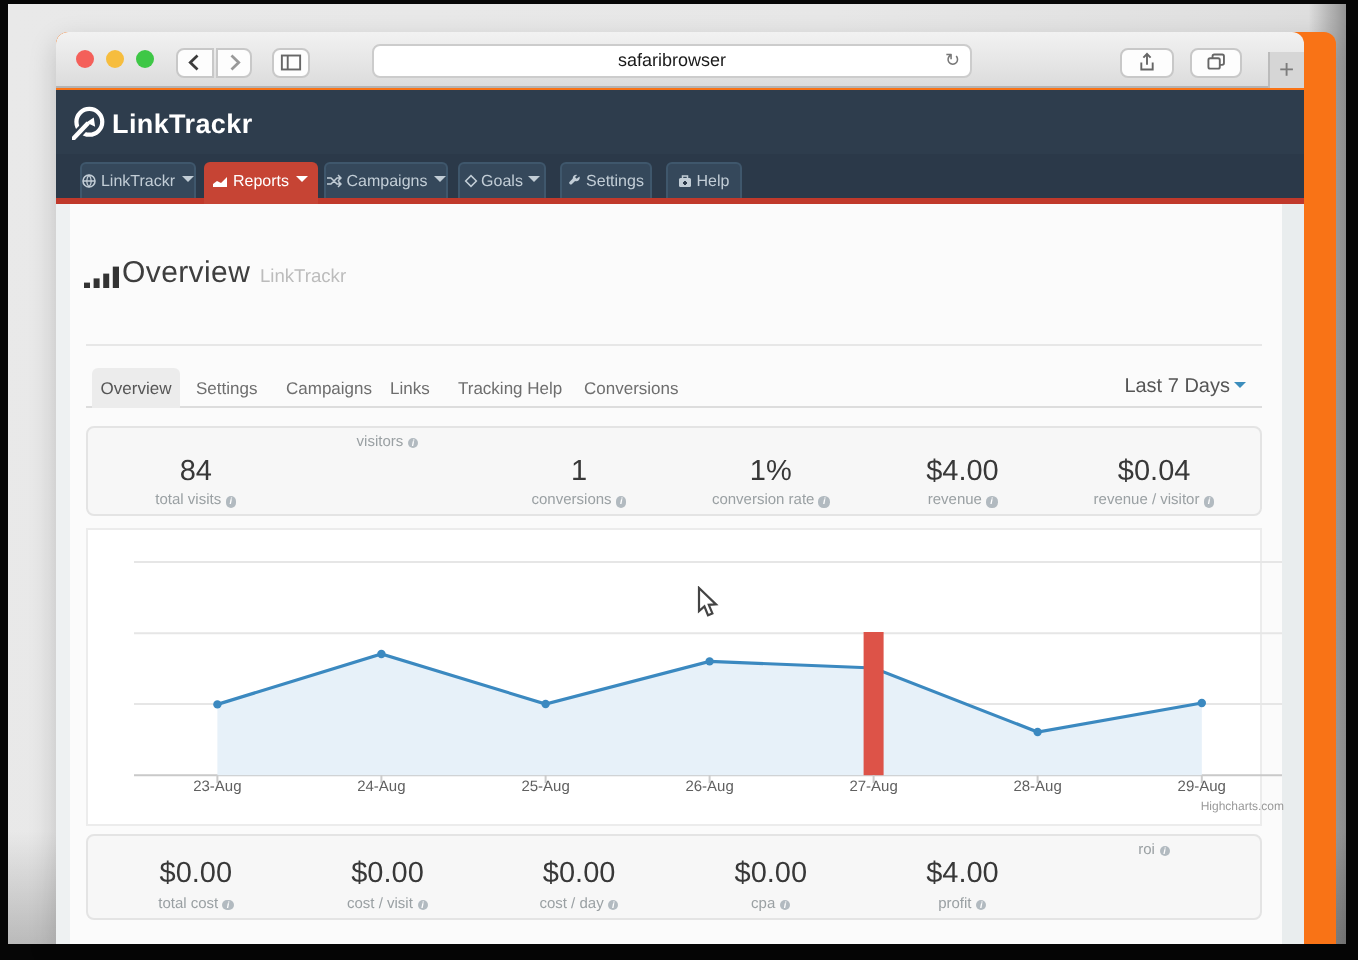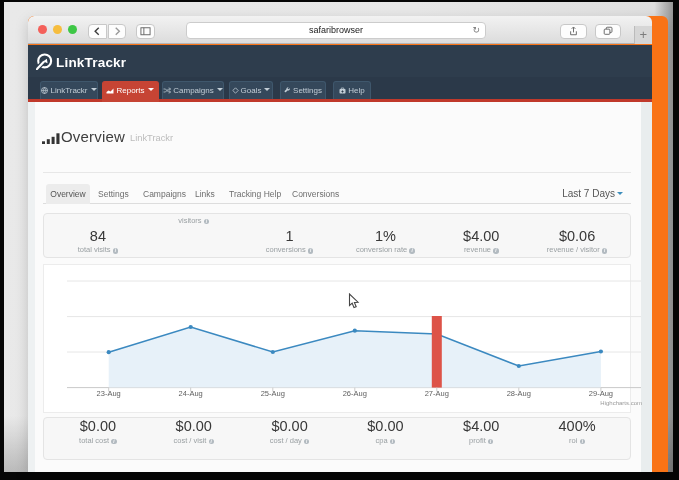--- a/index.html
+++ b/index.html
@@ -61,21 +61,21 @@
   .tab { position:absolute; top:6px; height:19.8px; font-size:8.5px; color:#6e6e6e; line-height:20px; }
   #tab-active { left:18px; width:44px; background:#ececec; border-radius:3px 3px 0 0; text-align:center; color:#555; }
   #last7 { position:absolute; right:29px; top:6px; font-size:10px; color:#555; line-height:20px; }
   #last7 .caret { border-top-color:#3c8dbc; margin-left:2px; }
 
   .panel { position:absolute; left:15px; width:588px; background:#f7f7f7; border:1px solid #e4e4e4; border-radius:4px;
     display:flex; padding-left:6px; padding-right:5px; }
   .cell { flex:1; text-align:center; }
   .val { font-size:14.5px; color:#383838; }
   #panel1 .val { margin-top:13.5px; }
-  #panel2 .val { }
+  #panel2 .val { margin-top:11px; }
   .lbl { font-size:7.5px; color:#9aa0a3; margin-top:1.5px; }
   .info { display:inline-block; width:5.5px; height:5.5px; background:#b2bac0; border-radius:50%; color:#fff;
     font-size:4.5px; line-height:5.5px; text-align:center; vertical-align:0px; font-style:italic; font-weight:bold; }
   #panel1 { top:111px; height:45px; }
   #panel2 { top:315px; height:43px; }
 
   #chartpanel { position:absolute; left:15px; top:162px; width:588px; height:149px; background:#fff; border:1px solid #ececec;padding-left:17px; }
   #cursor { position:absolute; left:319.5px; top:191px; }
 </style>
 </head>
@@ -193,21 +193,21 @@
         </div>
       <div class="cell">
           <div class="val">1%</div>
           <div class="lbl">conversion rate <span class="info">i</span></div>
         </div>
       <div class="cell">
           <div class="val">$4.00</div>
           <div class="lbl">revenue <span class="info">i</span></div>
         </div>
       <div class="cell">
-          <div class="val">$0.06</div>
+          <div class="val">$0.04</div>
           <div class="lbl">revenue / visitor <span class="info">i</span></div>
         </div>
     </div>
 
     <div id="chartpanel">
       <svg width="586" height="147" viewBox="0 0 586 147">
         <g stroke="#e6e6e6" stroke-width="1">
           <line x1="6" y1="16" x2="580" y2="16"></line>
           <line x1="6" y1="51.6" x2="580" y2="51.6"></line>
           <line x1="6" y1="87" x2="580" y2="87"></line>
@@ -266,18 +266,17 @@
         </div>
       <div class="cell">
           <div class="val">$0.00</div>
           <div class="lbl">cpa <span class="info">i</span></div>
         </div>
       <div class="cell">
           <div class="val">$4.00</div>
           <div class="lbl">profit <span class="info">i</span></div>
         </div>
       <div class="cell">
-          <div class="val">400%</div>
           <div class="lbl">roi <span class="info">i</span></div>
         </div>
     </div>
   </div>
 </div>
 
 </body></html>

